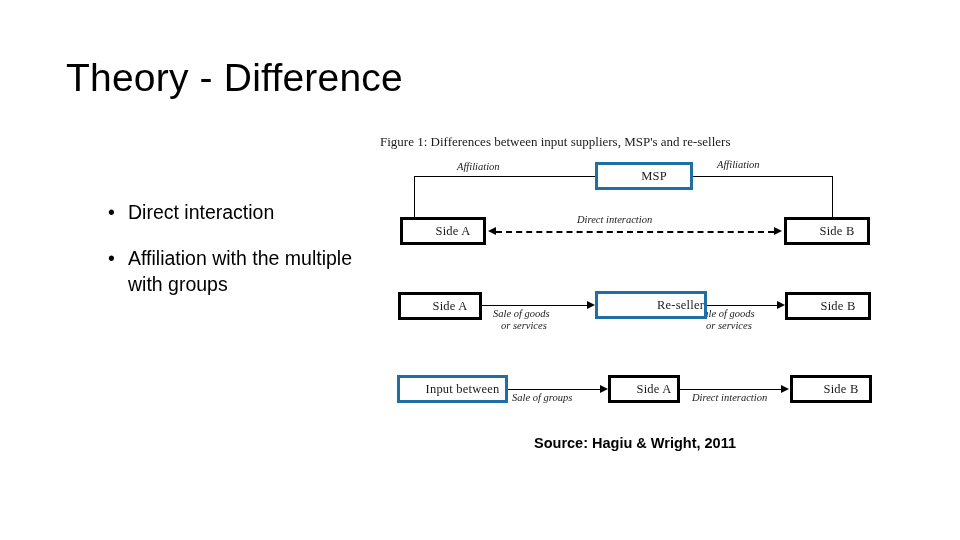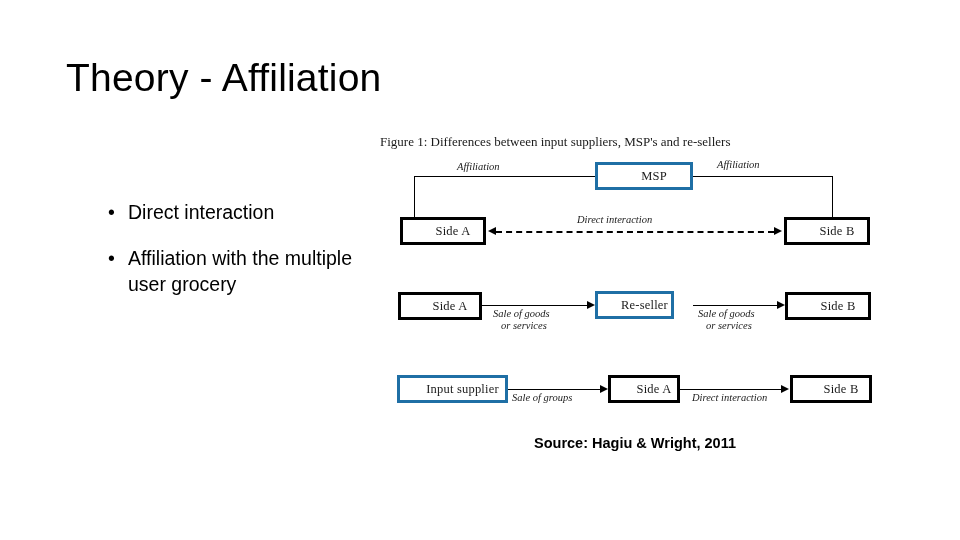--- a/index.html
+++ b/index.html
@@ -163,32 +163,32 @@
     top: 435px;
     font-size: 14.5px;
     font-weight: bold;
     color: #000000;
     white-space: nowrap;
   }
 </style>
 </head>
 <body>
 
-<div class="slide-title">Theory - Affiliation</div>
+<div class="slide-title">Theory - Difference</div>
 
 <div class="body-block">
 
   <ul class="bullet-list">
     <li class="bullet-item">
       <span class="bullet-dot">•</span>
       <span>Direct interaction</span>
     </li>
     <li class="bullet-item">
       <span class="bullet-dot">•</span>
-      <span>Affiliation with the multiple user grocery</span>
+      <span>Affiliation with the multiple with groups</span>
     </li>
   </ul>
 </div>
 
 <div class="figure">
 
   <div class="figure-caption">Figure 1: Differences between input suppliers, MSP's and re-sellers</div>
 
   <div class="diagram">
 
@@ -220,39 +220,39 @@
     <div class="arrow-right" style="left:402px; top:99px;"></div>
     <div class="edge-label" style="left:205px; top:86px;">Direct interaction</div>
 
     <div class="node black" style="left:26px; top:164px; width:84px; height:28px;">
       <span>Side A</span>
     </div>
 
     <div class="edge h" style="left:110px; top:177px; width:105px;"></div>
     <div class="arrow-right" style="left:215px; top:173px;"></div>
 
-    <div class="node blue" style="left:223px; top:163px; width:79px; height:28px;">
+    <div class="node blue" style="left:223px; top:163px; width:112px; height:28px;justify-content:flex-end;">
       <span>Re-seller</span>
     </div>
 
     <div class="edge h" style="left:321px; top:177px; width:84px;"></div>
     <div class="arrow-right" style="left:405px; top:173px;"></div>
 
     <div class="node black" style="left:413px; top:164px; width:86px; height:28px;">
       <span>Side B</span>
     </div>
 
     <div class="edge-label" style="left:121px; top:180px;">Sale of goods</div>
     <div class="edge-label" style="left:129px; top:192px;">or services</div>
 
     <div class="edge-label" style="left:326px; top:180px;">Sale of goods</div>
     <div class="edge-label" style="left:334px; top:192px;">or services</div>
 
     <div class="node blue" style="left:25px; top:247px; width:111px; height:28px;">
-      <span>Input supplier</span>
+      <span>Input between</span>
     </div>
 
     <div class="edge h" style="left:136px; top:261px; width:92px;"></div>
     <div class="arrow-right" style="left:228px; top:257px;"></div>
 
     <div class="node black" style="left:236px; top:247px; width:72px; height:28px;">
       <span>Side A</span>
     </div>
 
     <div class="edge h" style="left:308px; top:261px; width:101px;"></div>

